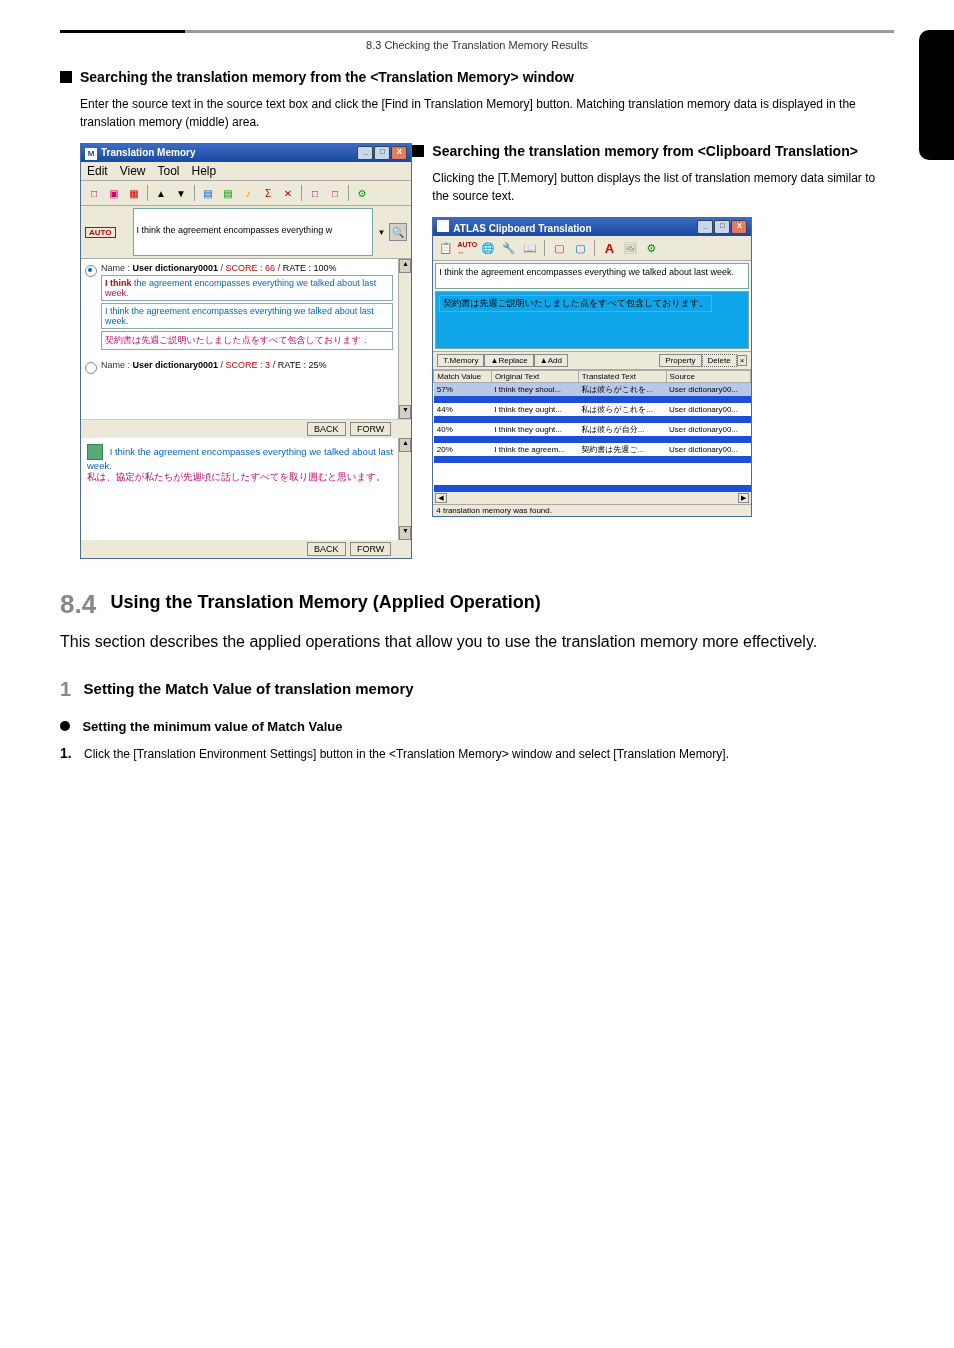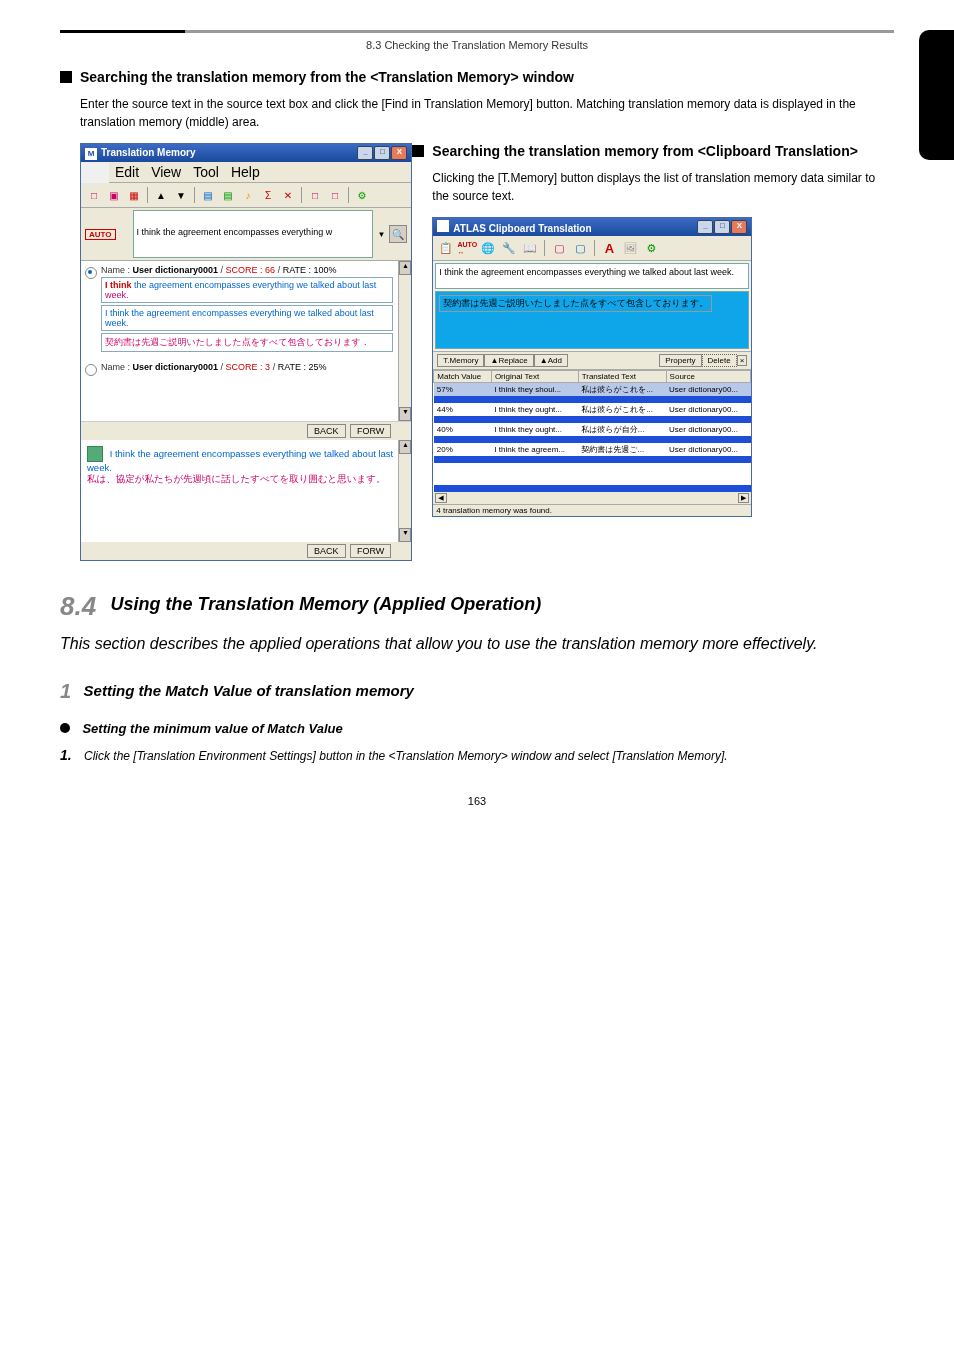--- a/index.html
+++ b/index.html
@@ -97,23 +97,22 @@
     text-align: center;
     line-height: 10px;
     border-radius: 2px;
   }
   .tb-btn.close { background: #e67a5a; color: #fff; }
   .menubar {
     background: #ece9d8;
     display: flex;
     gap: 12px;
     padding: 2px 6px;
-    font-size: 14px;
+    font-size: 12px;
     border-bottom: 1px solid #aaa;
-    margin-left: 28px;
   }
   .toolbar {
     background: #ece9d8;
     padding: 3px 4px;
     display: flex;
     align-items: center;
     gap: 2px;
     border-bottom: 1px solid #aaa;
     flex-wrap: wrap;
   }
@@ -340,21 +339,20 @@
   }
   .rt-status {
     background: #ece9d8;
     border-top: 1px solid #aaa;
     font-size: 8px;
     padding: 1px 3px;
   }
   
   .chapter {
     margin-top: 30px;
-    font-style: italic;
   }
   .chapter-num {
     font-size: 26px;
     color: #888;
     font-weight: bold;
     display: inline-block;
     vertical-align: top;
     margin-right: 10px;
   }
   .chapter-title {
@@ -627,14 +625,13 @@
       <span class="sub-bullet"></span>
       <span class="sub-h">Setting the minimum value of Match Value</span>
     </div>
 
     <div style="margin-top:10px;display:flex;">
       <div style="font-size:14px;font-weight:bold;width:24px;">1.</div>
       <div class="num-body" style="margin-left:0;">Click the [Translation Environment Settings] button in the &lt;Translation Memory&gt; window and select [Translation Memory].</div>
     </div>
   </div>
 
-  <div class="page-num">163</div>
 </div>
 
 </body></html>

